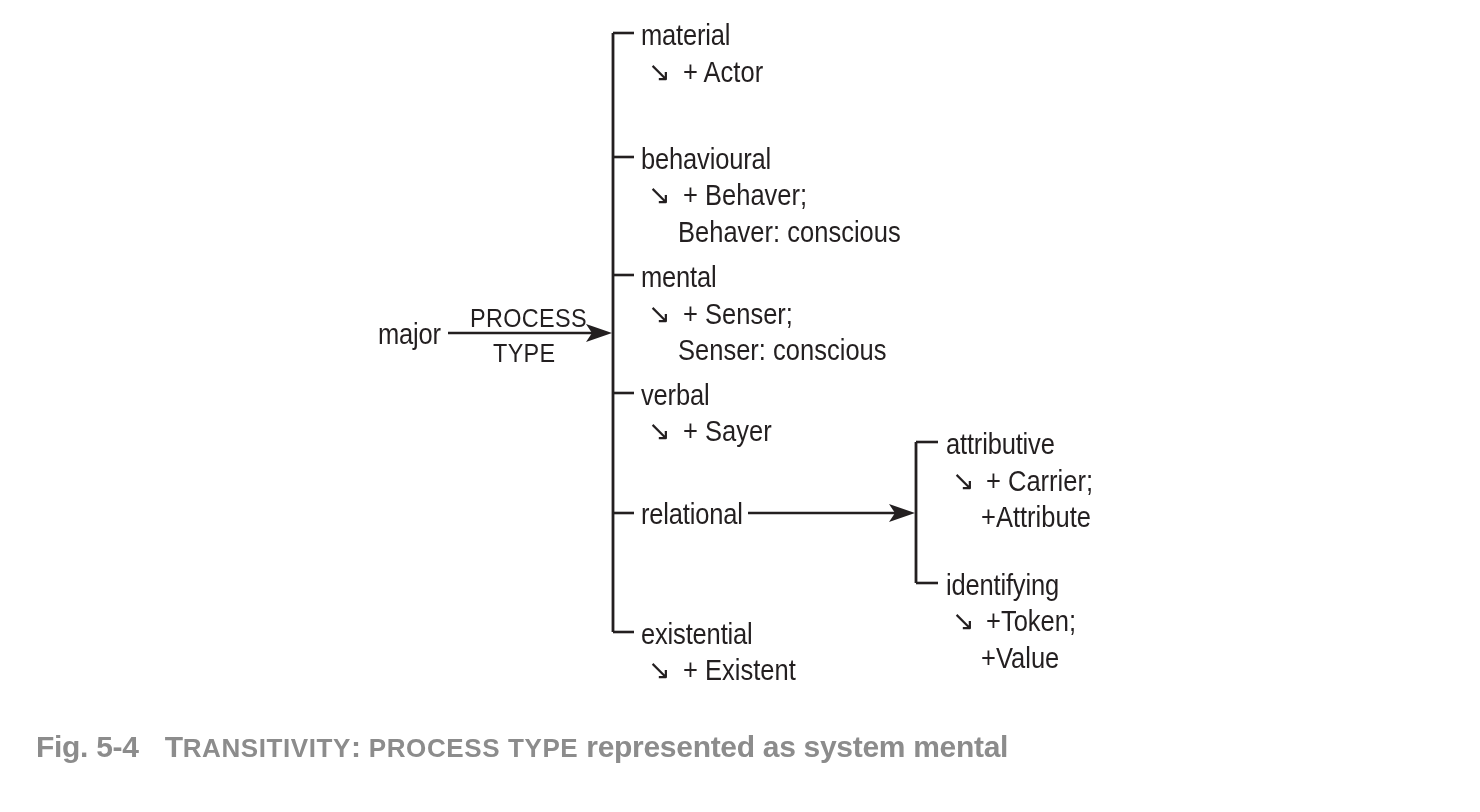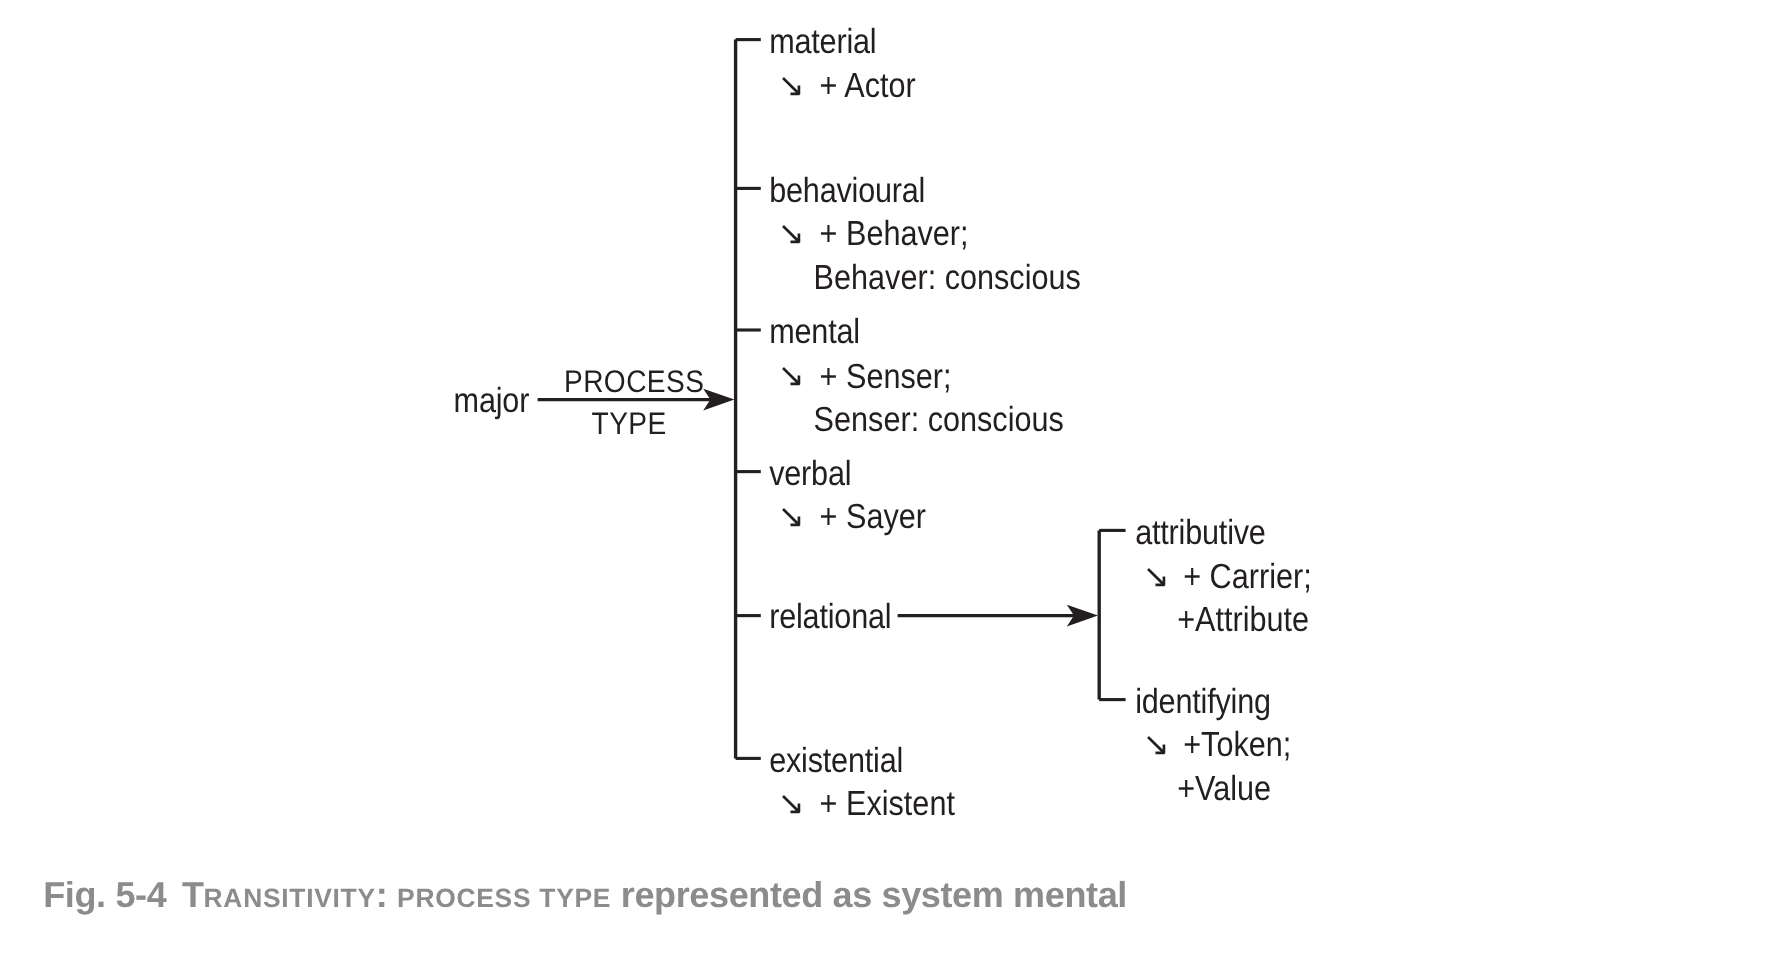--- a/index.html
+++ b/index.html
@@ -65,24 +65,24 @@
     left: 36px;
     top: 730px;
     white-space: nowrap;
     color: #8c8c8c;
     font-family: "Liberation Sans", sans-serif;
     font-weight: bold;
     font-size: 30px;
     letter-spacing: -0.3px;
   }
   #caption .fignum {
-    margin-right: 13px;
+    margin-right: 26px;
   }
   #caption .smallcaps {
-    font-size: 22px;
+    font-size: 26px;
     letter-spacing: 0.6px;
   }
   #caption .sc-first {
     font-size: 30px;
   }
 </style>
 </head>
 <body>
 
 <div id="page">

